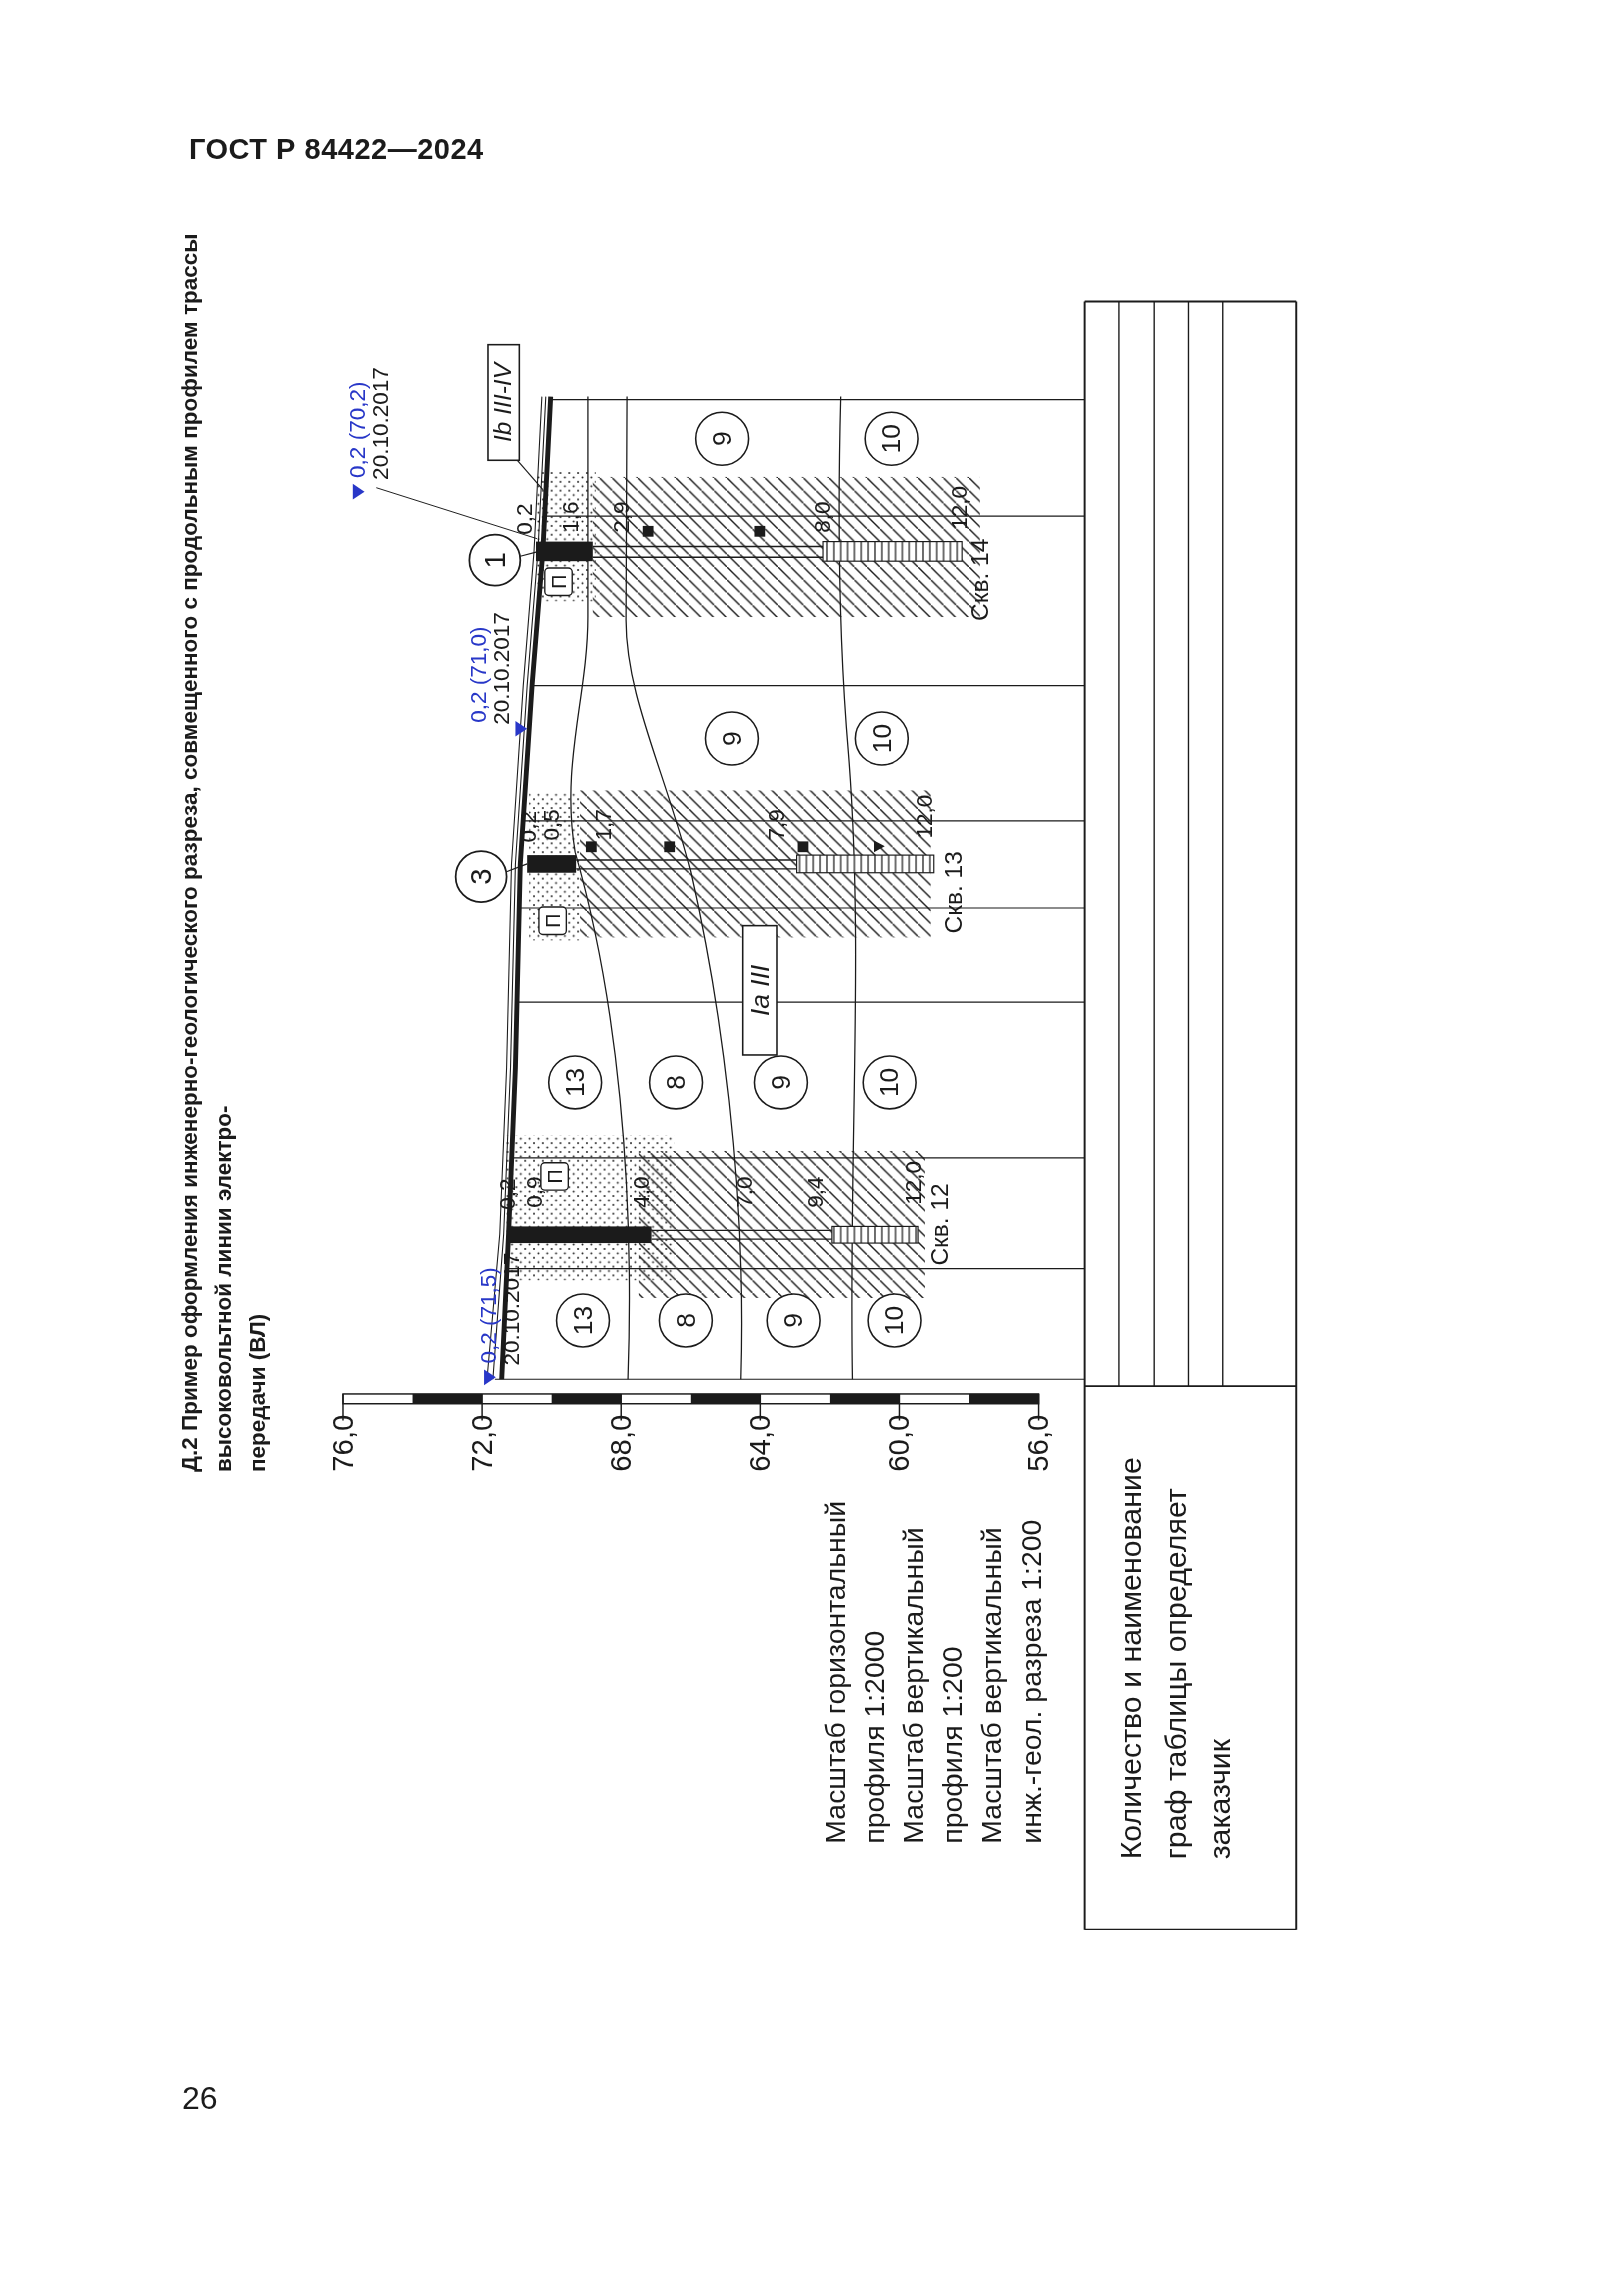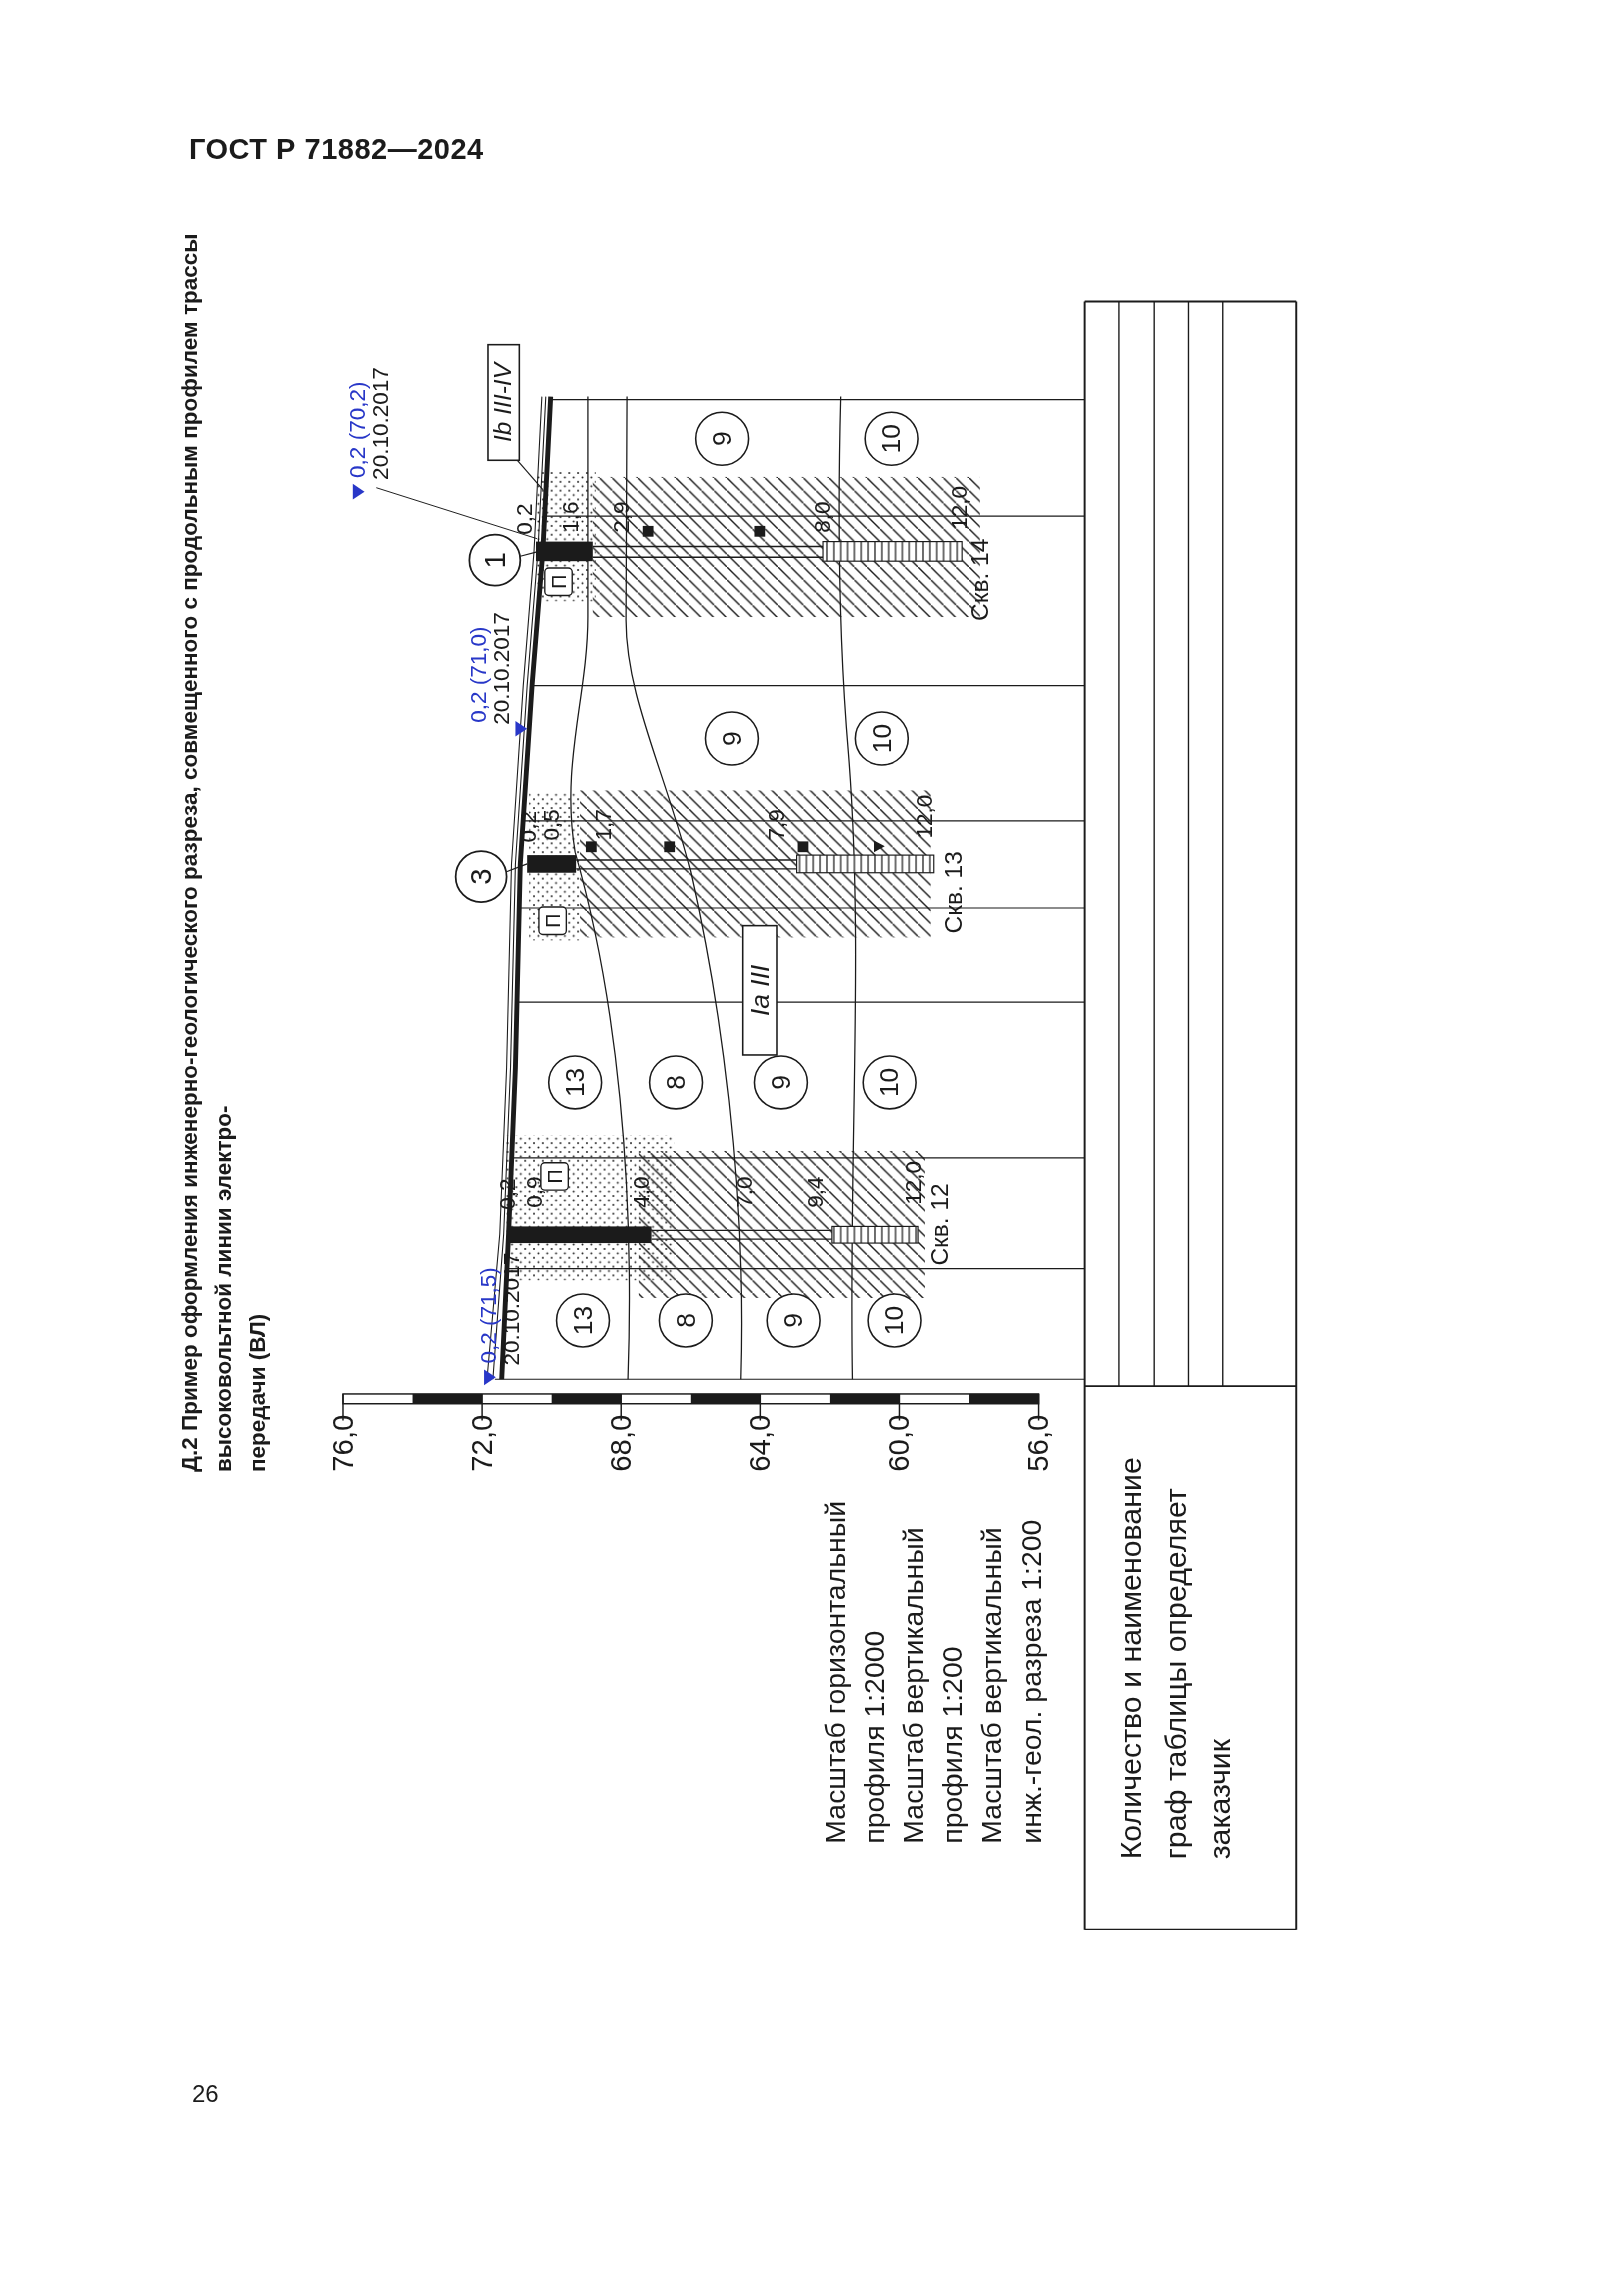--- a/index.html
+++ b/index.html
@@ -2,31 +2,31 @@
 <html><head>
 <meta charset="utf-8">
 <style>
   html,body{margin:0;padding:0;background:#ffffff;}
   body{width:1621px;height:2293px;position:relative;overflow:hidden;
        font-family:"Liberation Sans", sans-serif;color:#1b1b1b;}
   .abs{position:absolute;}
   #doc-header{left:189px;top:133px;font-size:29px;font-weight:bold;letter-spacing:0.5px;}
   #caption{left:173px;top:1472px;width:1257px;transform-origin:0 0;
            transform:rotate(-90deg);font-size:22.5px;font-weight:bold;line-height:34px;}
-  #page-number{left:192px;top:2080px;font-size:24px;}
+  #page-number{left:182px;top:2080px;font-size:32px;}
   #drawing-wrap{left:294px;top:225px;width:1014px;height:1705px;}
   #drawing-wrap svg{transform-origin:0 0;transform:translate(0px,1705px) rotate(-90deg);display:block;}
   svg text{fill:#1b1b1b;font-family:"Liberation Sans", sans-serif;}
   .ln{stroke:#1b1b1b;fill:none;}
   .blue{fill:#2837c8;}
 </style>
 </head>
 <body>
 
-<div id="doc-header" class="abs">ГОСТ Р 71882—2024</div>
+<div id="doc-header" class="abs">ГОСТ Р 84422—2024</div>
 
 <div id="caption" class="abs">
   <div>Д.2 Пример оформления инженерно-геологического разреза, совмещенного с продольным профилем трассы высоковольтной линии электро-</div>
   <div>передачи (ВЛ)</div>
 </div>
 
 <div id="page-number" class="abs">26</div>
 
 <div id="drawing-wrap" class="abs">
 <svg width="1705" height="1014" viewBox="0 0 1740 1035">

